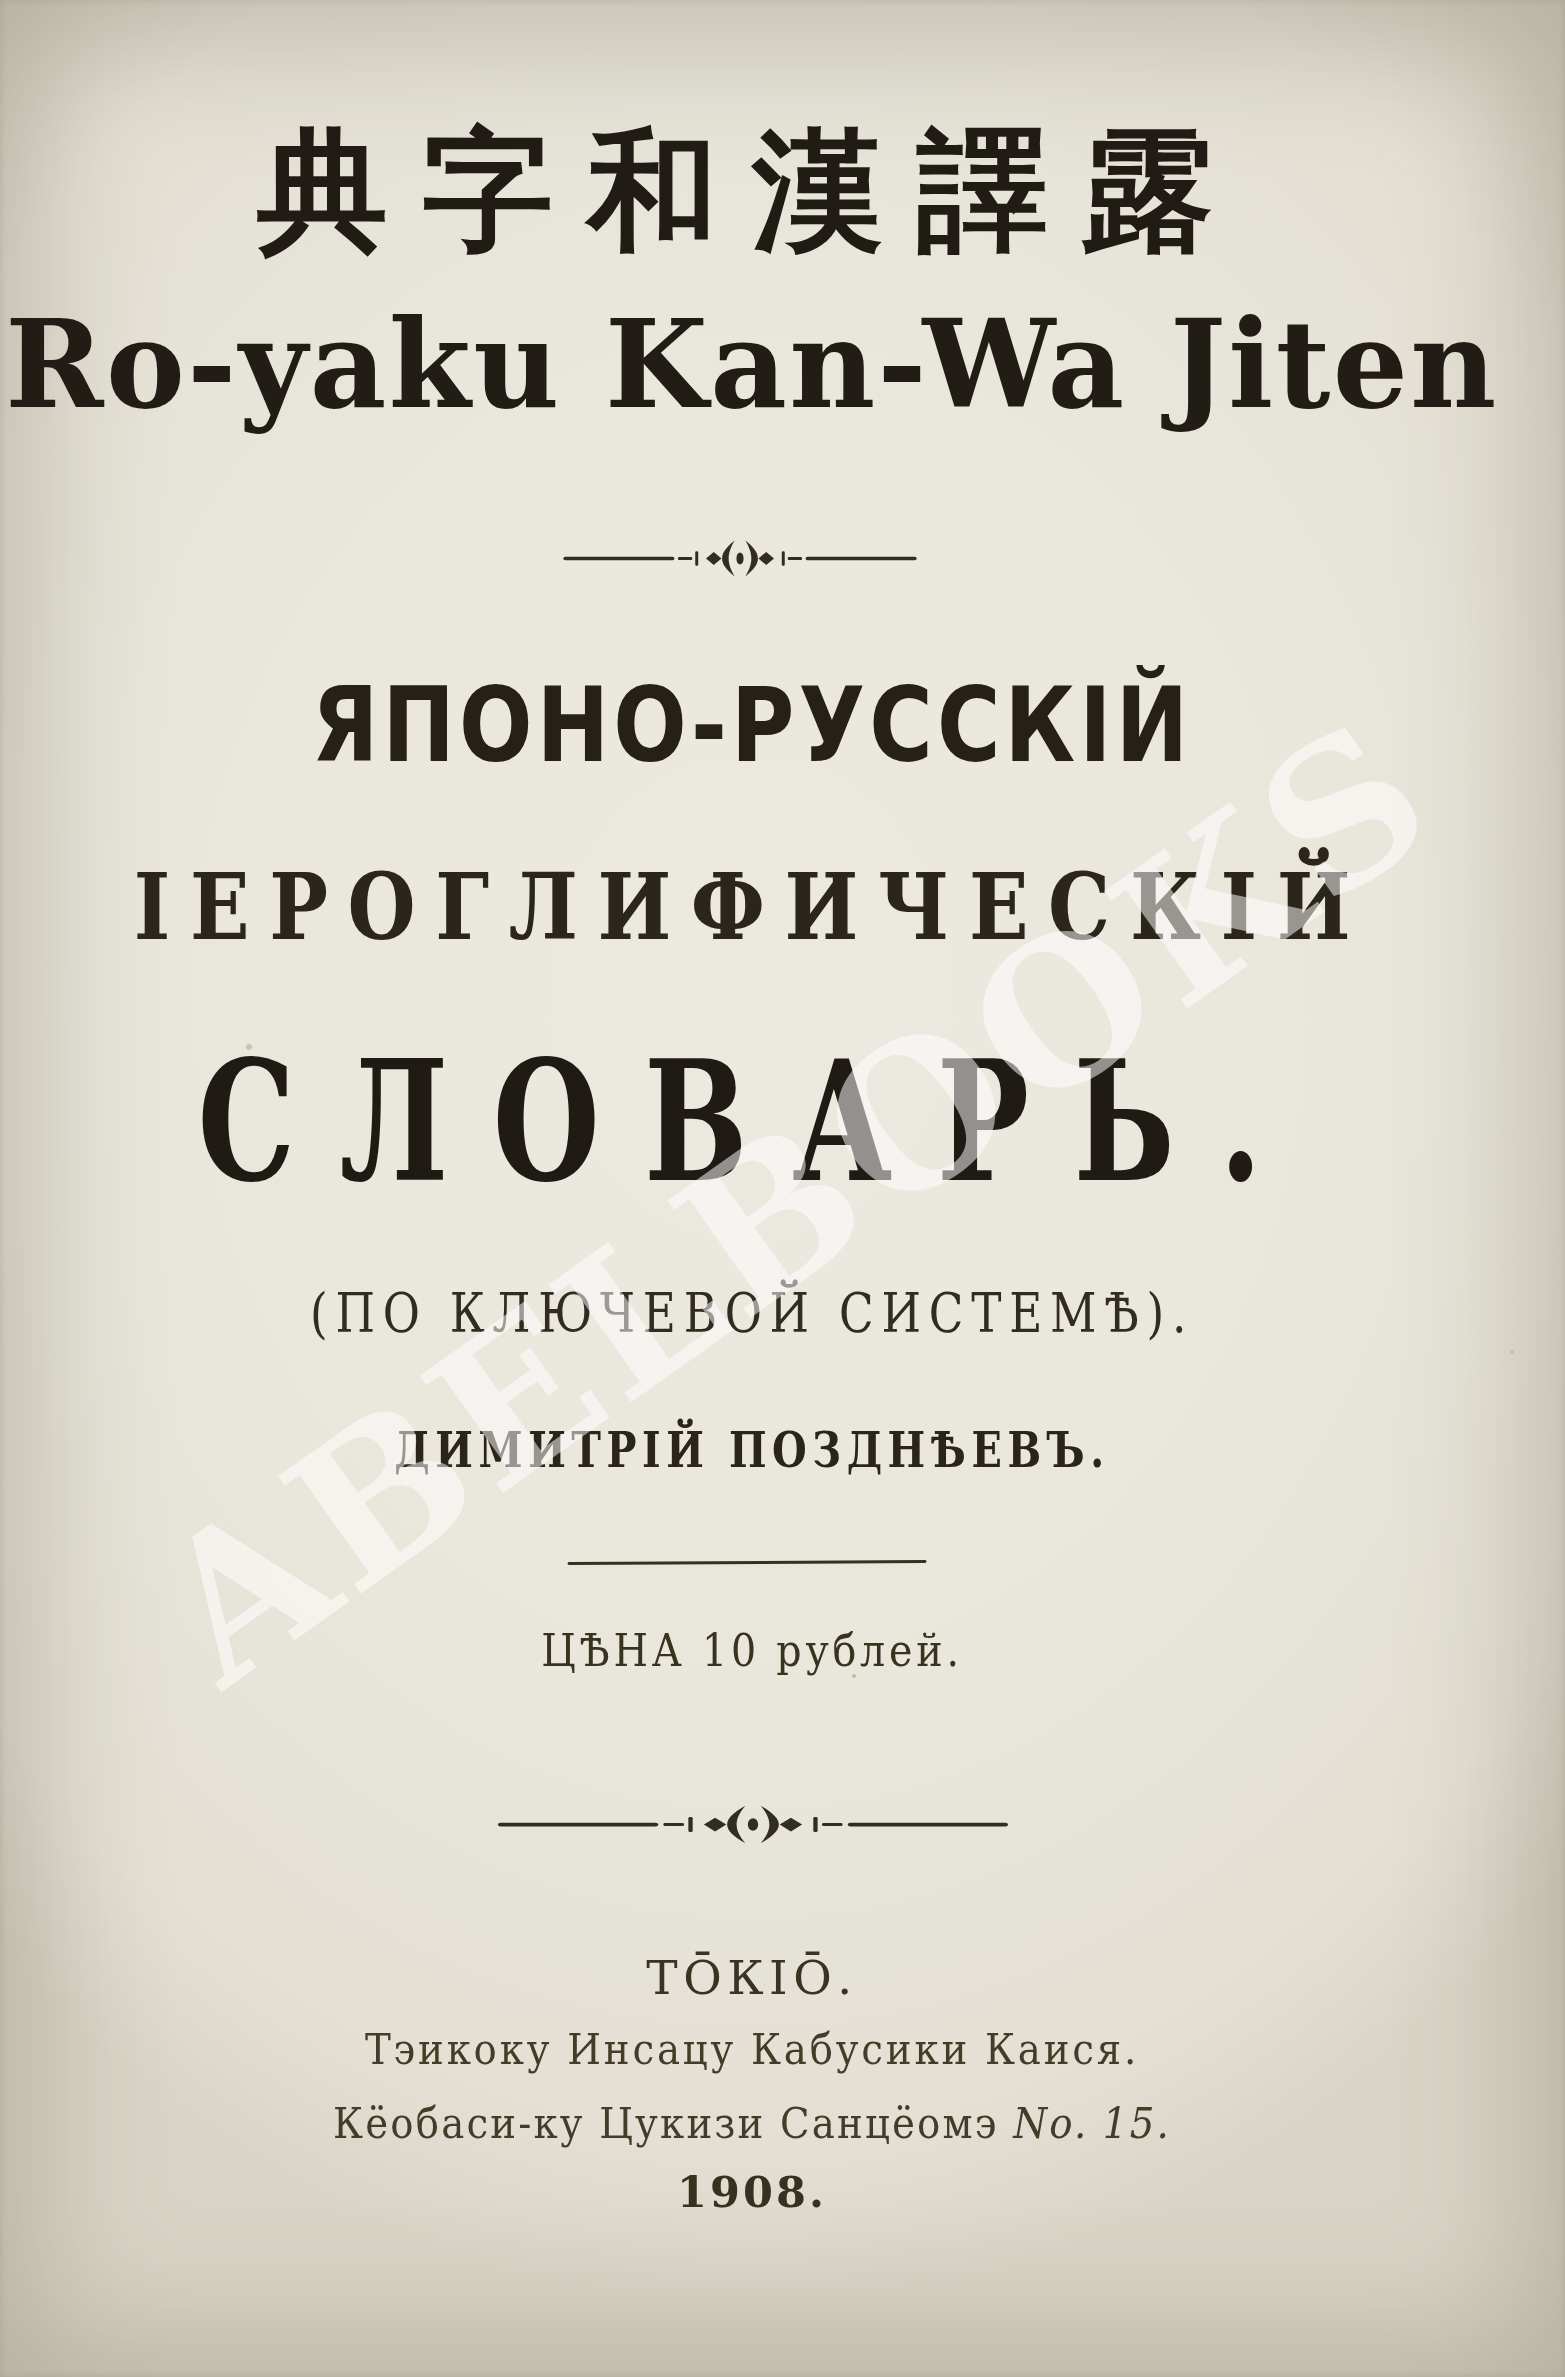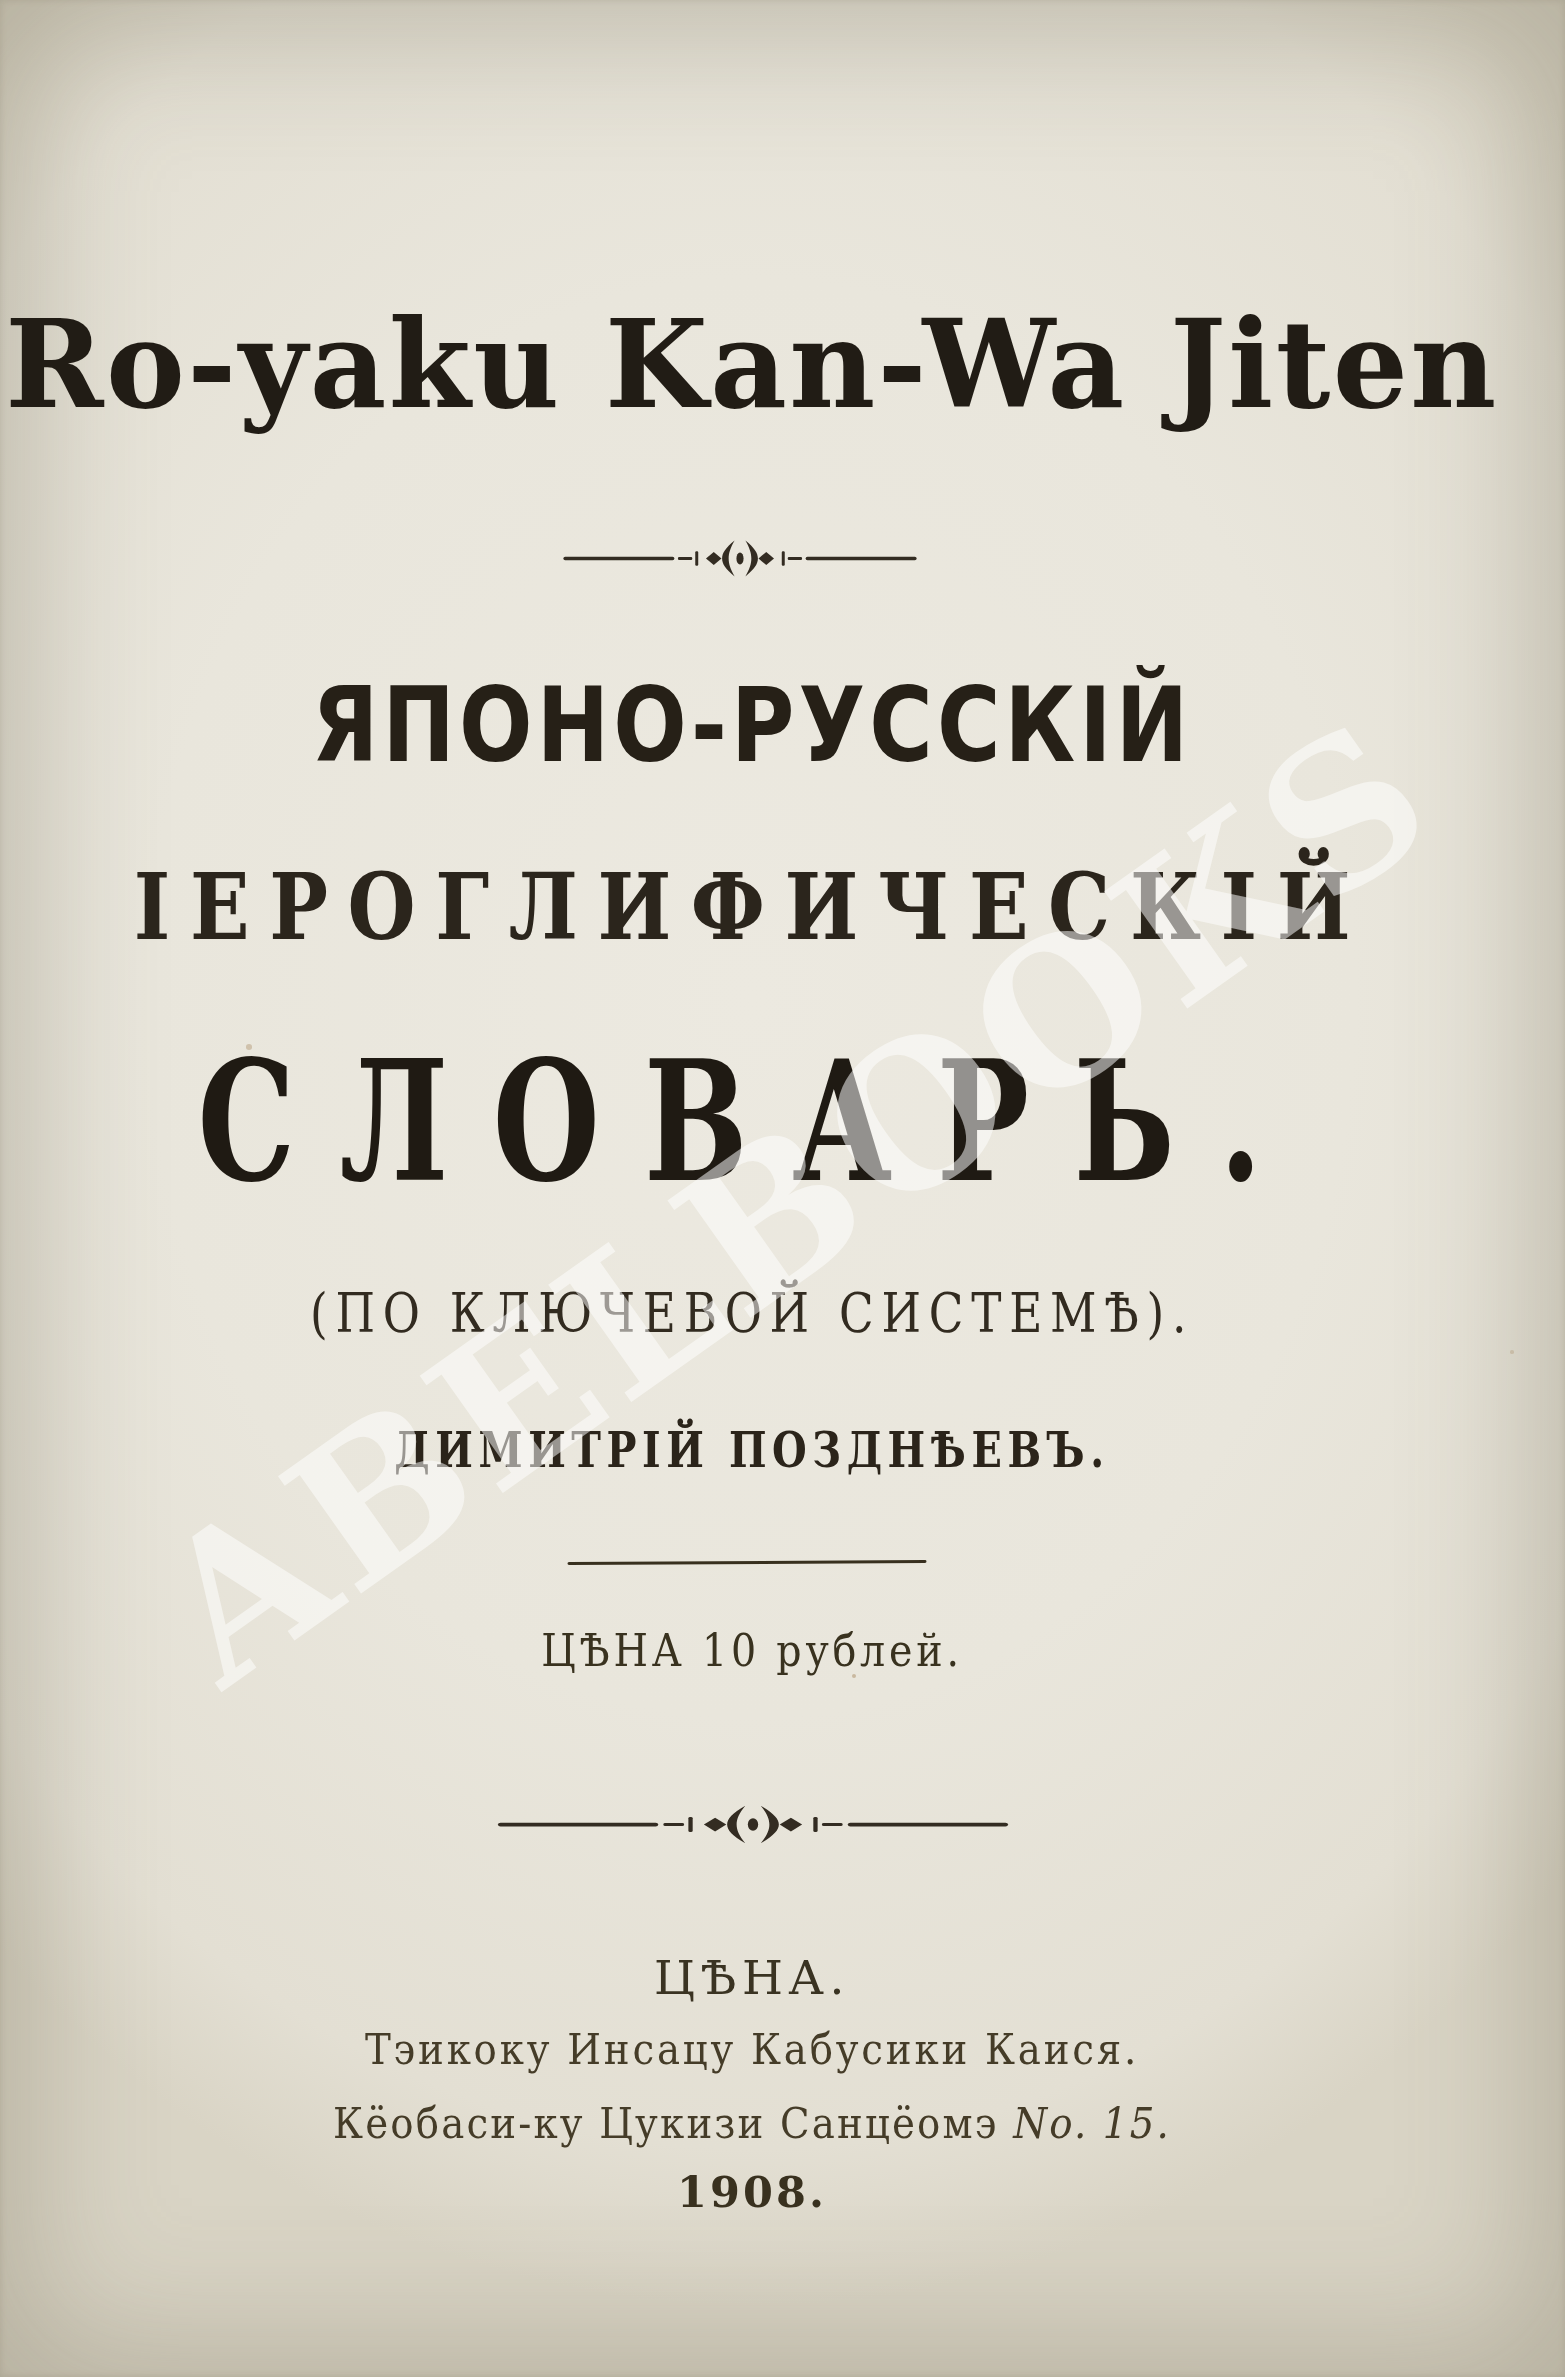--- a/index.html
+++ b/index.html
@@ -139,20 +139,21 @@
   .spot-a{left:246px;top:1044px;width:6.1px;height:5.5px;}
   .spot-b{left:852px;top:1674px;width:4.3px;height:4.3px;background:rgba(150,110,60,0.38);}
   .spot-c{left:1510px;top:1350px;width:3.7px;height:3.7px;background:rgba(150,110,60,0.22);}
   .orn{display:block;width:100%;height:100%;}
 </style>
 </head>
 <body>
 
 <div class="photo">
 
+  <div class="line kanji-title">典字和漢譯露</div>
 
   <div class="line romanized">Ro-yaku Kan-Wa Jiten</div>
 
   <div class="divider divider-1">
     <svg class="orn" viewBox="0 0 600 72" preserveAspectRatio="none" aria-hidden="true">
       <g fill="#332c22">
         <rect x="4" y="33" width="186" height="6" rx="3"></rect>
         <rect x="196" y="33.5" width="24" height="5" rx="2"></rect>
         <rect x="225" y="24" width="5" height="24" rx="2"></rect>
         <path d="M243 36 L256 25 L269 36 L256 47 Z"></path>
@@ -196,21 +197,21 @@
           <rect x="4" y="33" width="186" height="6" rx="3"></rect>
           <rect x="196" y="33.5" width="24" height="5" rx="2"></rect>
           <rect x="225" y="24" width="5" height="24" rx="2"></rect>
           <path d="M243 36 L256 25 L269 36 L256 47 Z"></path>
           <path d="M291 6 C276 18 270 27 270 36 C270 45 276 54 291 66 C284 54 281 45 281 36 C281 27 284 18 291 6 Z"></path>
         </g>
       </g>
     </svg>
   </div>
 
-  <div class="line city">ЦѢНА.</div>
+  <div class="line city">ТŌКІŌ.</div>
 
   <div class="line publisher">Тэикоку Инсацу Кабусики Каися.</div>
 
   <div class="line address">
     <span>Кёобаси-ку Цукизи Санцёомэ</span>
     <span class="num">No. 15.</span>
   </div>
 
   <div class="line year">1908.</div>
 

